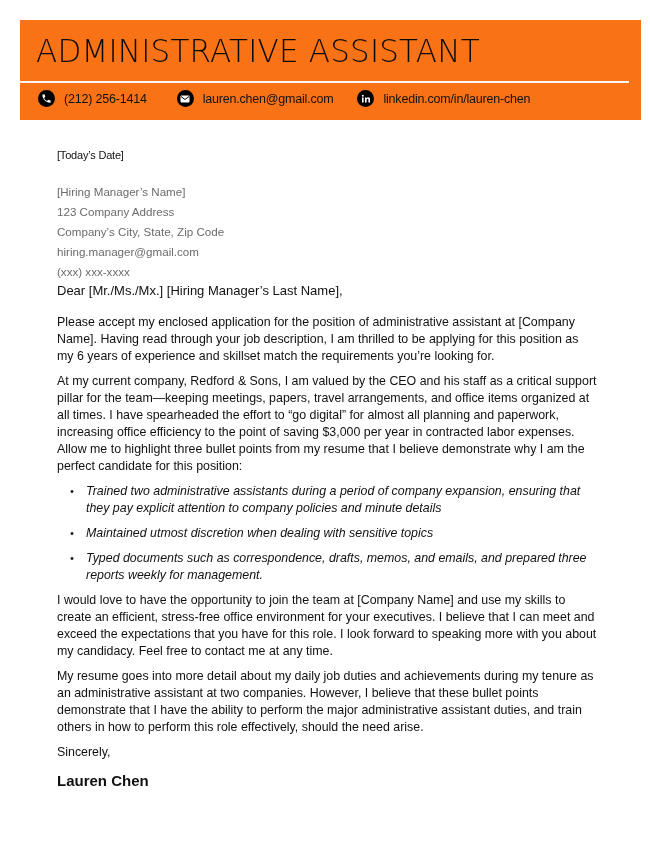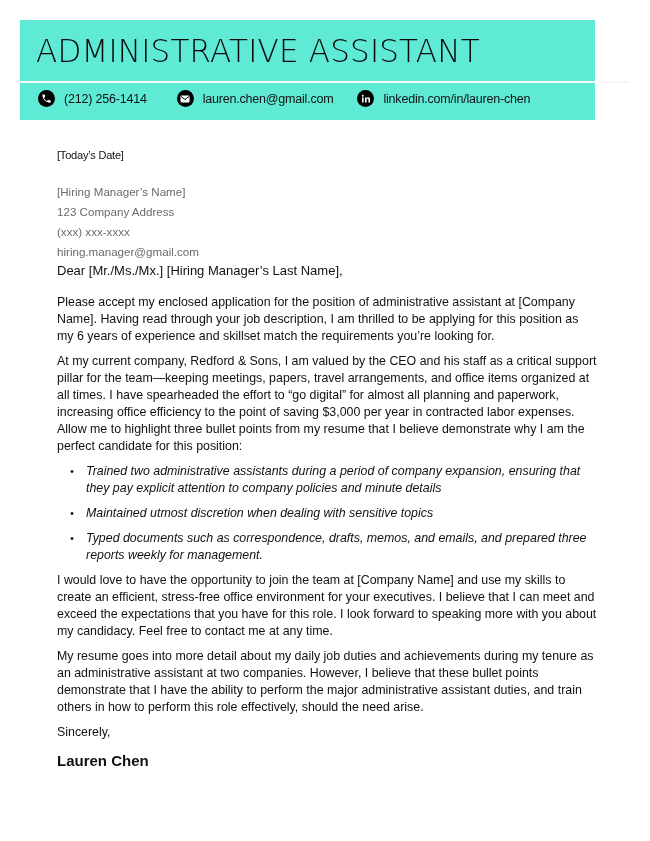--- a/index.html
+++ b/index.html
@@ -1,21 +1,21 @@
 <!DOCTYPE html>
 <html><head>
   <meta charset="utf-8">
   <style>
     * { margin: 0; padding: 0; box-sizing: border-box; }
     html, body { width: 650px; height: 841px; background: #ffffff; }
     body { position: relative; font-family: "Liberation Sans", "DejaVu Sans", sans-serif; color: #111; overflow: hidden; }
 
     .header {
-      position: absolute; left: 20px; top: 20px; width: 575px; height: 100px;
-      background: #5eead4;
+      position: absolute; left: 20px; top: 20px; width: 621px; height: 100px;
+      background: #f97316;
     }
     .title {
       position: absolute; left: 16px; top: 9px;
       font-family: "DejaVu Sans", sans-serif; font-weight: 300;
       font-size: 31px; letter-spacing: 0.2px; color: #0a0a0a; line-height: 44px;
       transform: scaleY(1.02);
     }
     .header-divider {
       position: absolute; left: 0; top: 61px; width: 609px; height: 2px; background: #f7f7f7;
     }
@@ -83,22 +83,23 @@
     </div>
   </div>
 </div>
 
 <div class="letter">
   <div class="date">[Today’s Date]</div>
 
   <div class="recipient">
     <div>[Hiring Manager’s Name]</div>
     <div>123 Company Address</div>
+    <div>Company’s City, State, Zip Code</div>
+    <div>hiring.manager@gmail.com</div>
     <div>(xxx) xxx-xxxx</div>
-    <div>hiring.manager@gmail.com</div>
   </div>
 
   <div class="salutation">Dear [Mr./Ms./Mx.] [Hiring Manager’s Last Name],</div>
 
   <p class="para">Please accept my enclosed application for the position of administrative assistant at [Company Name]. Having read through your job description, I am thrilled to be applying for this position as my 6 years of experience and skillset match the requirements you’re looking for.</p>
   <p class="para">At my current company, Redford &amp; Sons, I am valued by the CEO and his staff as a critical support pillar for the team—keeping meetings, papers, travel arrangements, and office items organized at all times. I have spearheaded the effort to “go digital” for almost all planning and paperwork, increasing office efficiency to the point of saving $3,000 per year in contracted labor expenses. Allow me to highlight three bullet points from my resume that I believe demonstrate why I am the perfect candidate for this position:</p>
 
   <ul class="bullets">
     <li>Trained two administrative assistants during a period of company expansion, ensuring that they pay explicit attention to company policies and minute details</li>
     <li>Maintained utmost discretion when dealing with sensitive topics</li>

